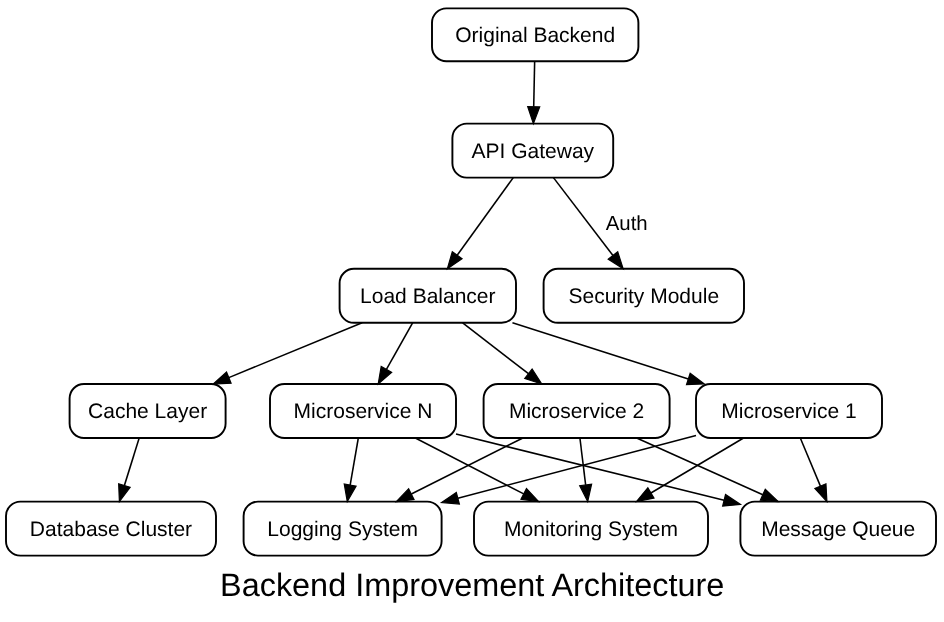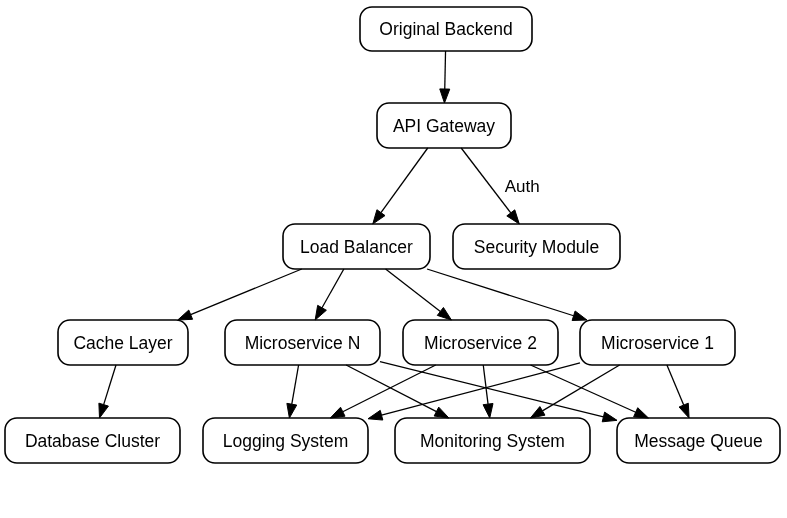--- a/index.html
+++ b/index.html
@@ -146,13 +146,14 @@
       </g>
       <g>
         <line x1="619.6173469387755" y1="365" x2="542.4196185809529" y2="410.8507719943431" stroke="#000000" stroke-width="1.3"></line>
         <polygon points="530.3826530612245,418 539.8663228646469,406.5518557372973 544.972914297259,415.14968825138897" fill="#000000" stroke="#000000" stroke-width="1"></polygon>
       </g>
       <g>
         <line x1="666.9132653061224" y1="365" x2="683.6834094406057" y2="405.0847347604722" stroke="#000000" stroke-width="1.3"></line>
         <polygon points="689.0867346938776,418 679.070814712203,407.01449377949785 688.2960041690085,403.15497574144655" fill="#000000" stroke="#000000" stroke-width="1"></polygon>
       </g>
     </svg>
+  <div class="diagram-title">Backend Improvement Architecture</div>
 </div>
 
 </body></html>

